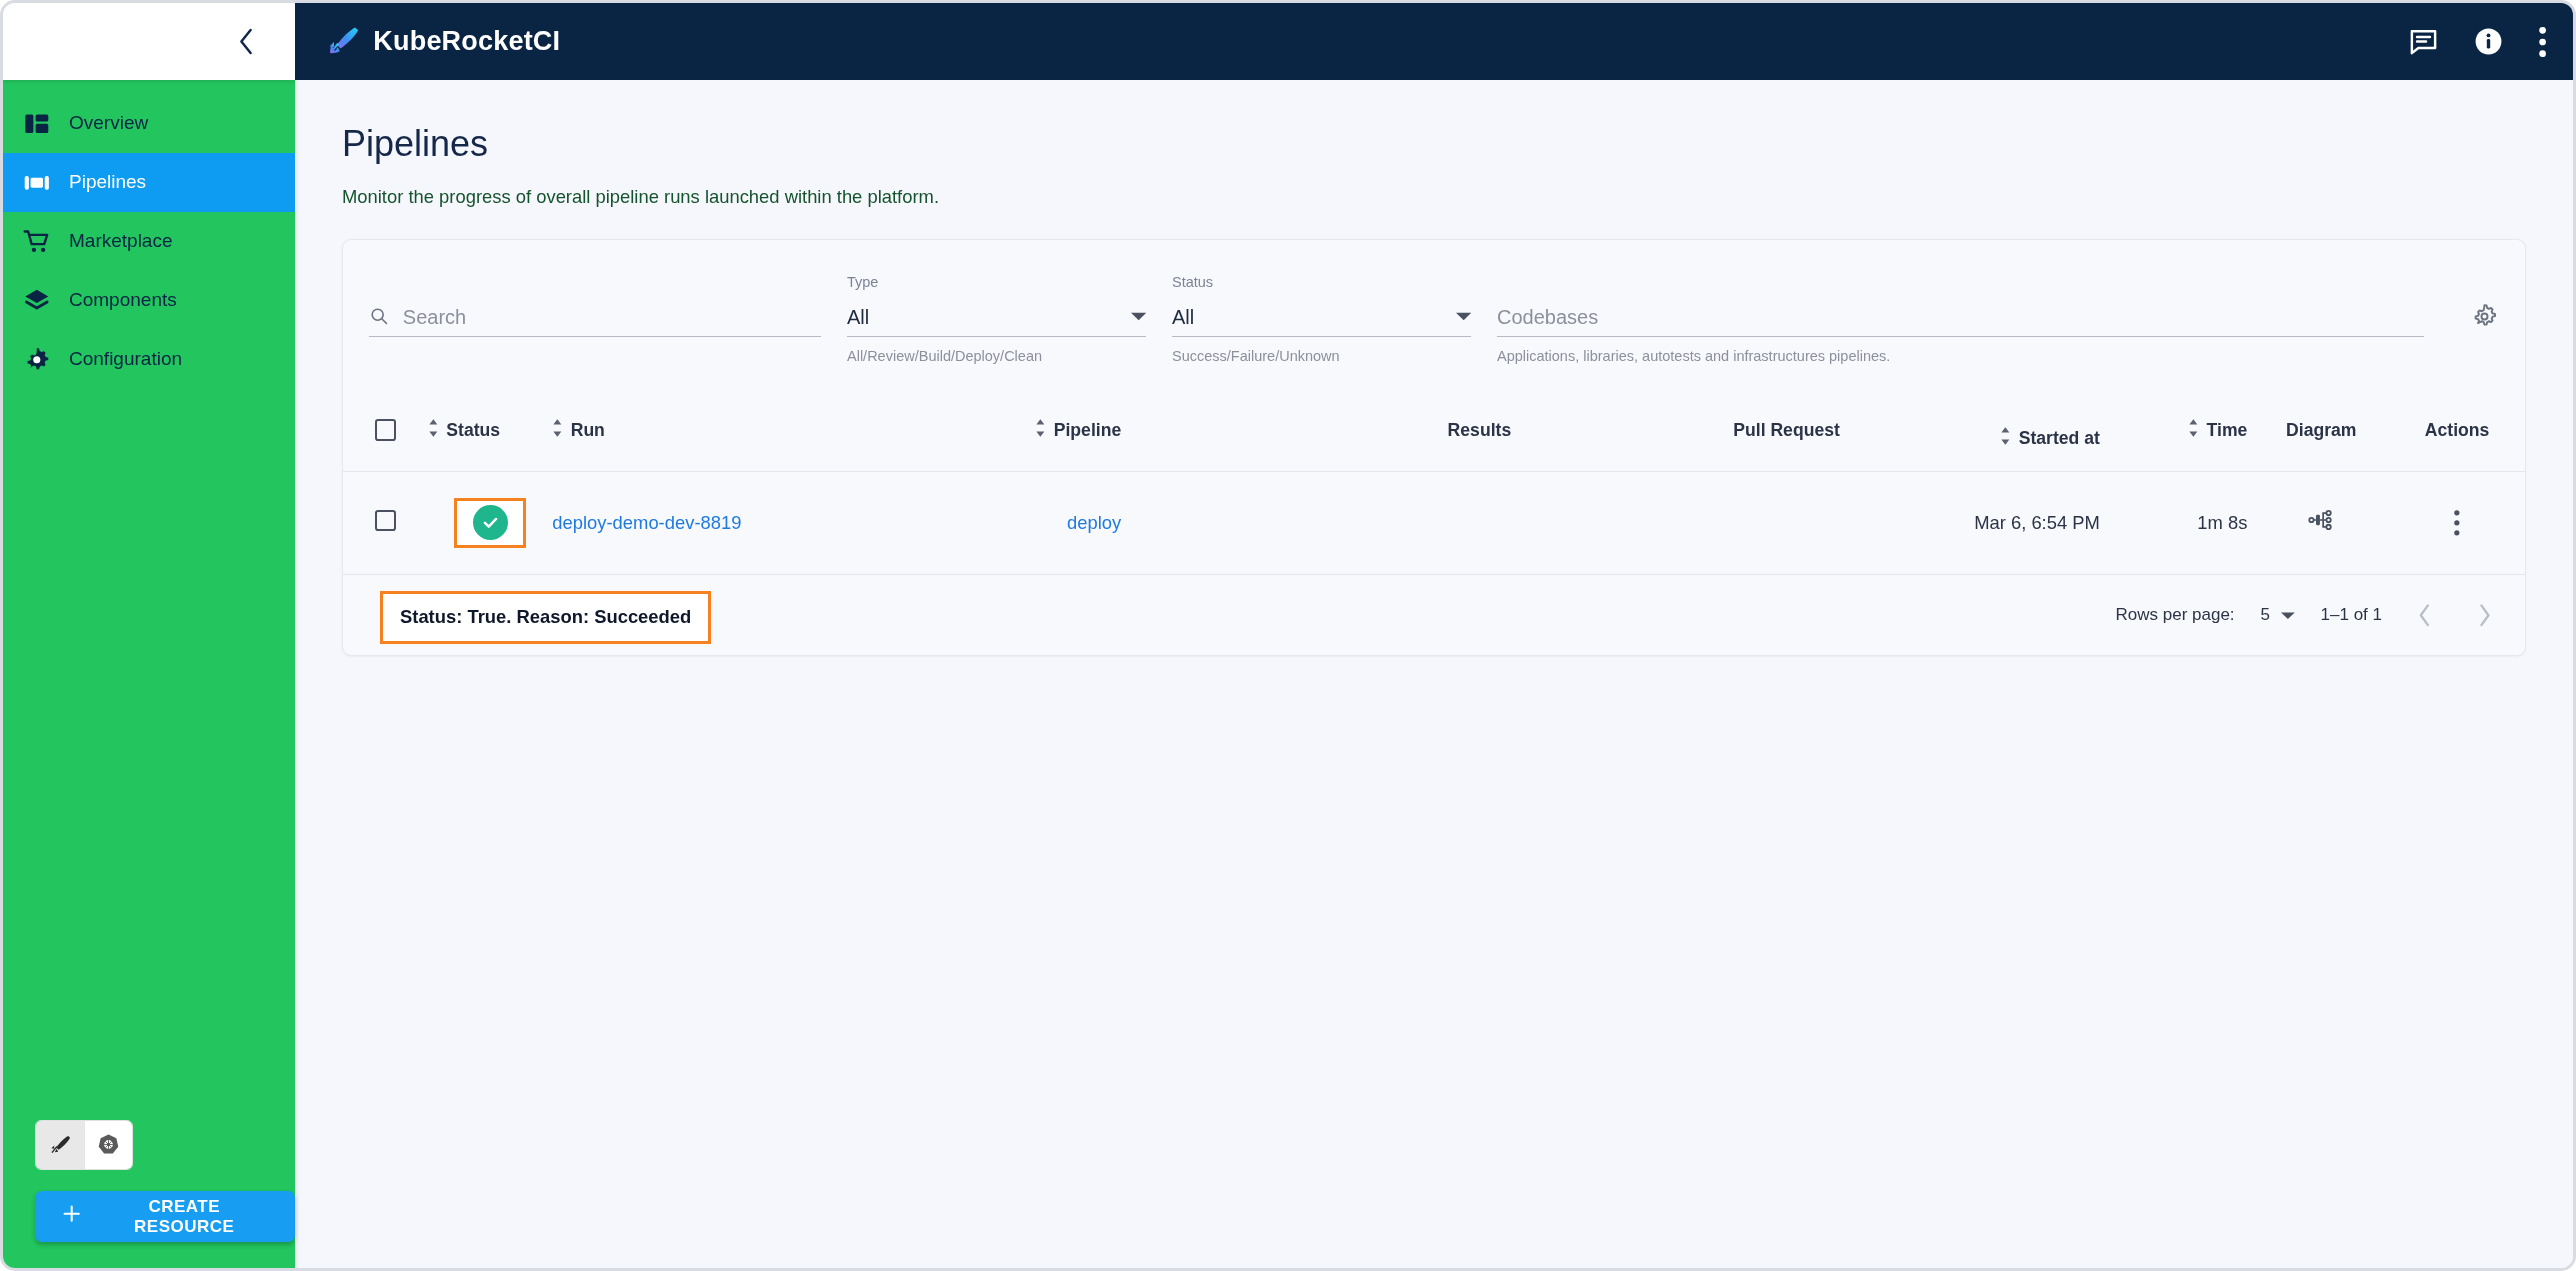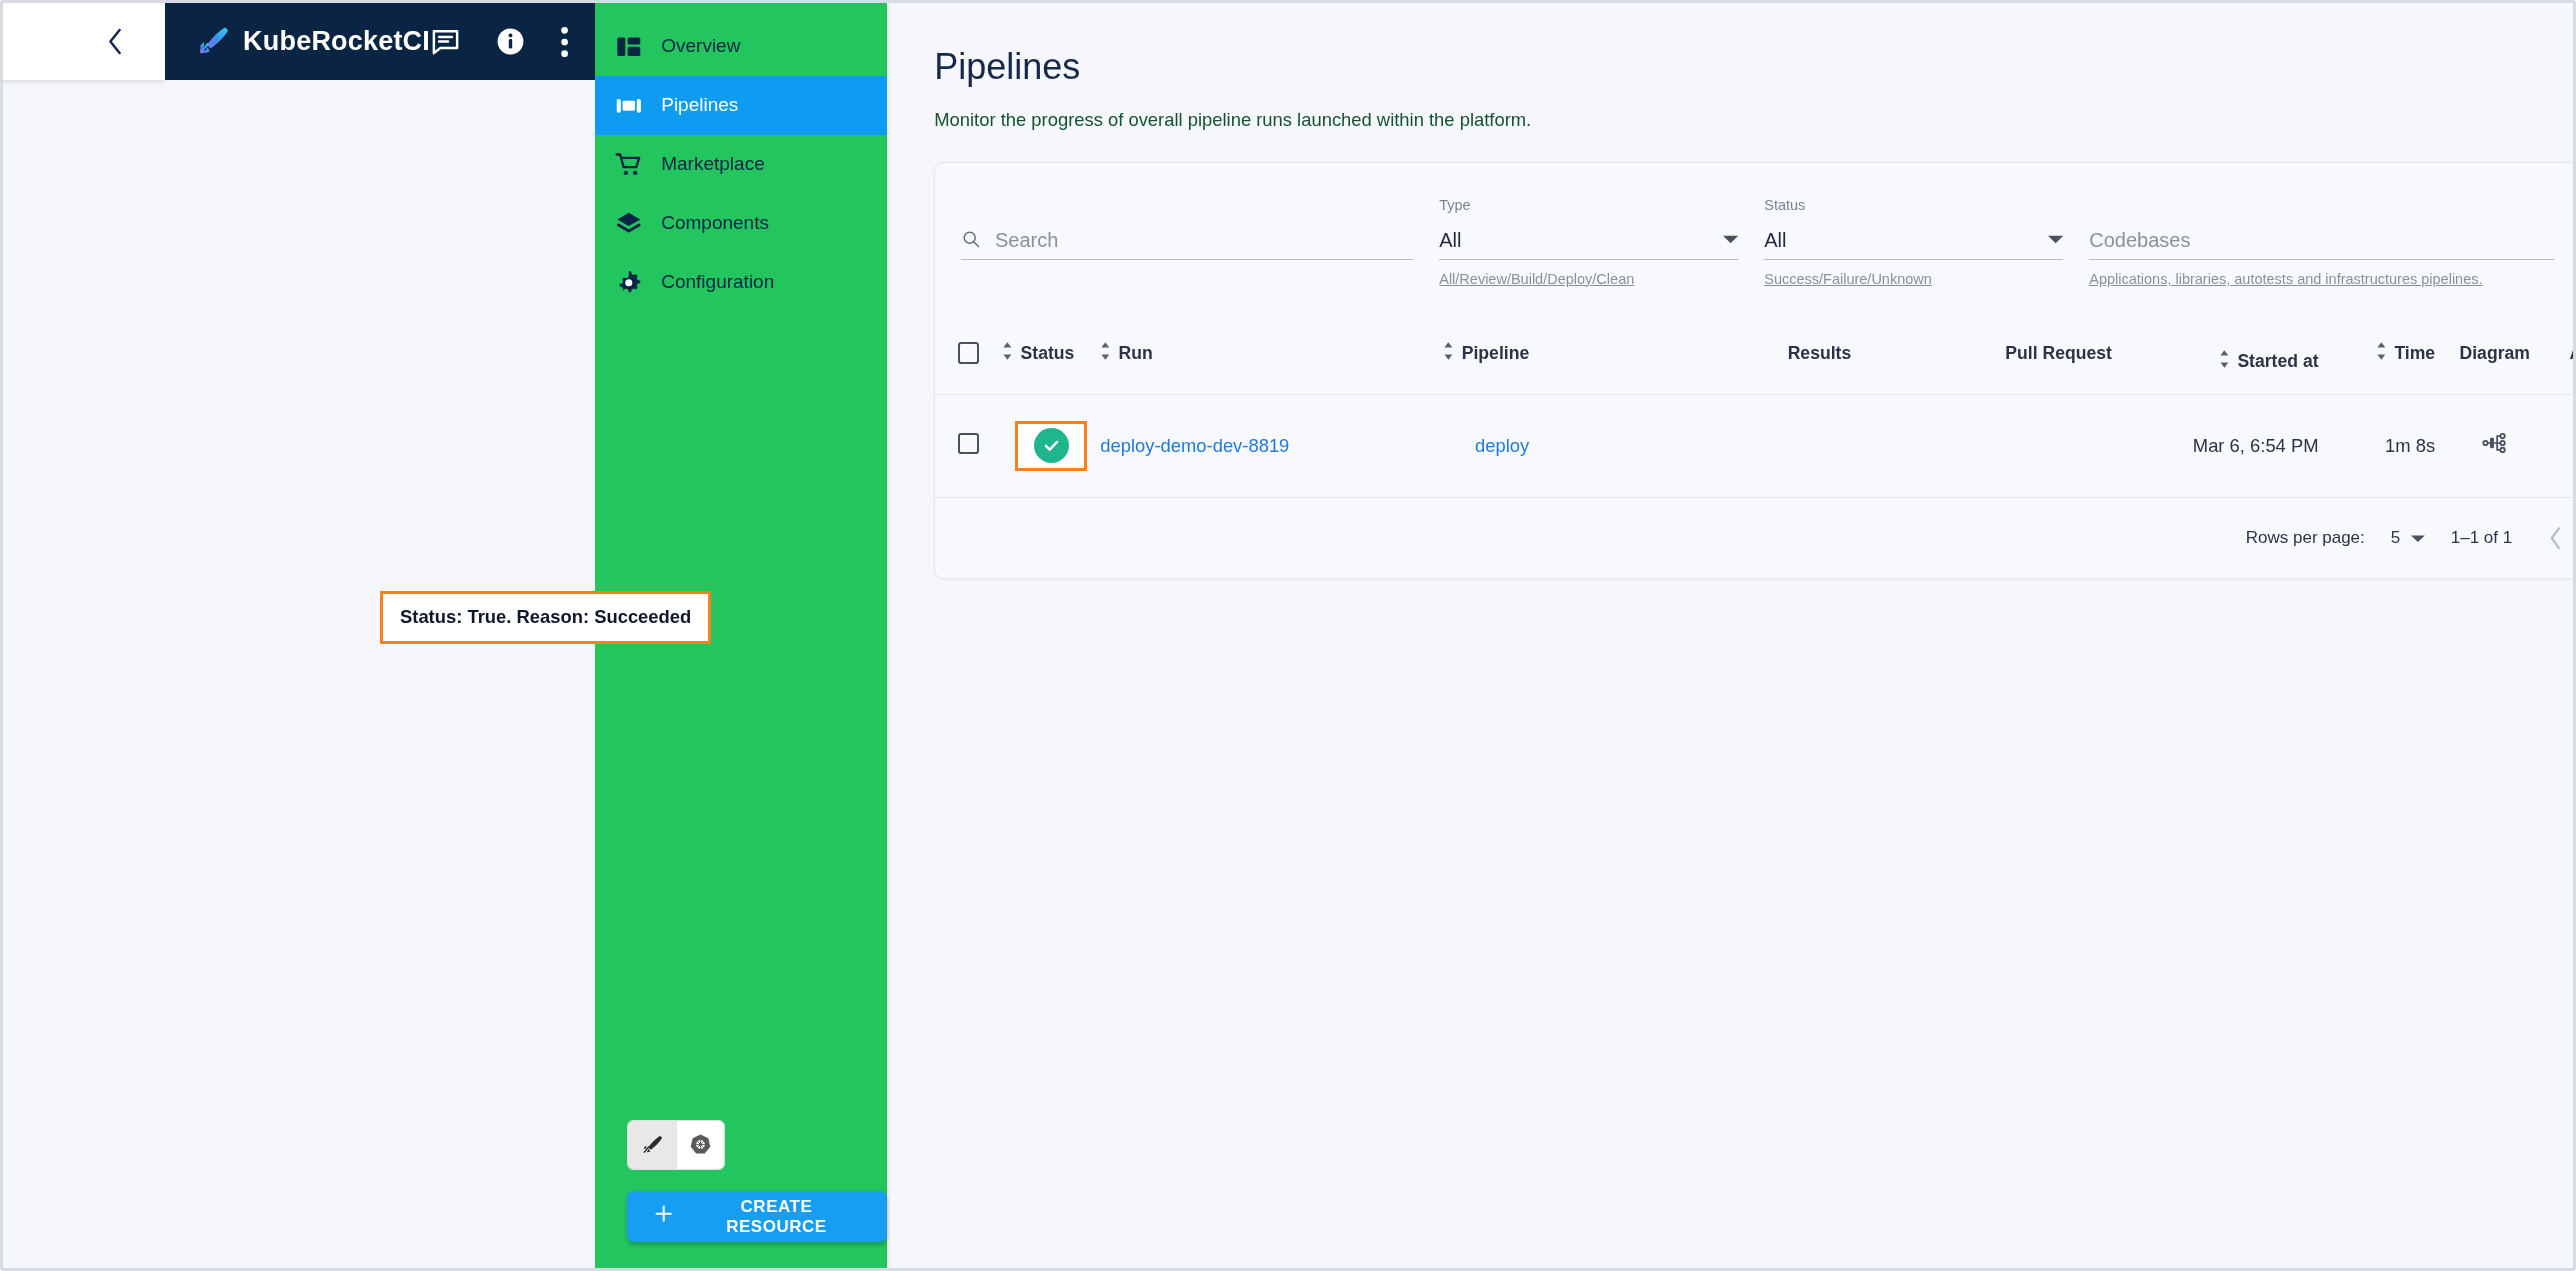--- a/index.html
+++ b/index.html
@@ -5,25 +5,25 @@
   * { box-sizing: border-box; margin: 0; padding: 0; }
   html, body {
     width: 2576px; height: 1271px;
     background: #ffffff;
     font-family: "Liberation Sans", sans-serif;
     overflow: hidden;
   }
   .window {
     position: absolute; inset: 0;
     border: 3.1px solid #d8dbe2;
-    border-radius: 3px;
+    border-radius: 15px;
     overflow: hidden;
     background: #f6f7fc;
     display: flex;
-    justify-content: center;
+    flex-direction: column;
   }
 
   
   .topstrip { display: flex; height: 77px; flex: 0 0 77px; }
   .sb-head {
     width: 292px; flex: 0 0 292px;
     background: #ffffff;
     display: flex; align-items: center; justify-content: flex-end;
     padding-right: 32px;
     box-shadow: 0 1.5px 3.8px rgba(0,0,0,0.10);
@@ -114,21 +114,21 @@
   .f-col { display: flex; flex-direction: column; }
   .f-label { font-size: 14.5px; color: #7b8395; height: 20px; margin-bottom: 4.6px; }
   .f-control {
     display: flex; align-items: center;
     border-bottom: 0.8px solid #b6bac4;
     height: 38px;
     position: relative;
   }
   .f-value { font-size: 20px; color: #1e2a40; }
   .f-placeholder { font-size: 20px; color: #8b909c; }
-  .f-help { font-size: 14.5px; color: #8b909c; margin-top: 10.7px; text-decoration: underline; }
+  .f-help { font-size: 14.5px; color: #8b909c; margin-top: 10.7px; }
   .f-caret { margin-left: auto; }
   .f-search { width: 452px; }
   .f-search .f-control { gap: 13.8px; }
   .f-type { width: 299px; }
   .f-status { width: 299px; }
   .f-codebases { flex: 1; min-width: 0; }
   .settings-gear { margin-left: 20px; margin-top: 27.6px; cursor: pointer; }
 
   
   table { width: 100%; border-collapse: collapse; table-layout: fixed; }

